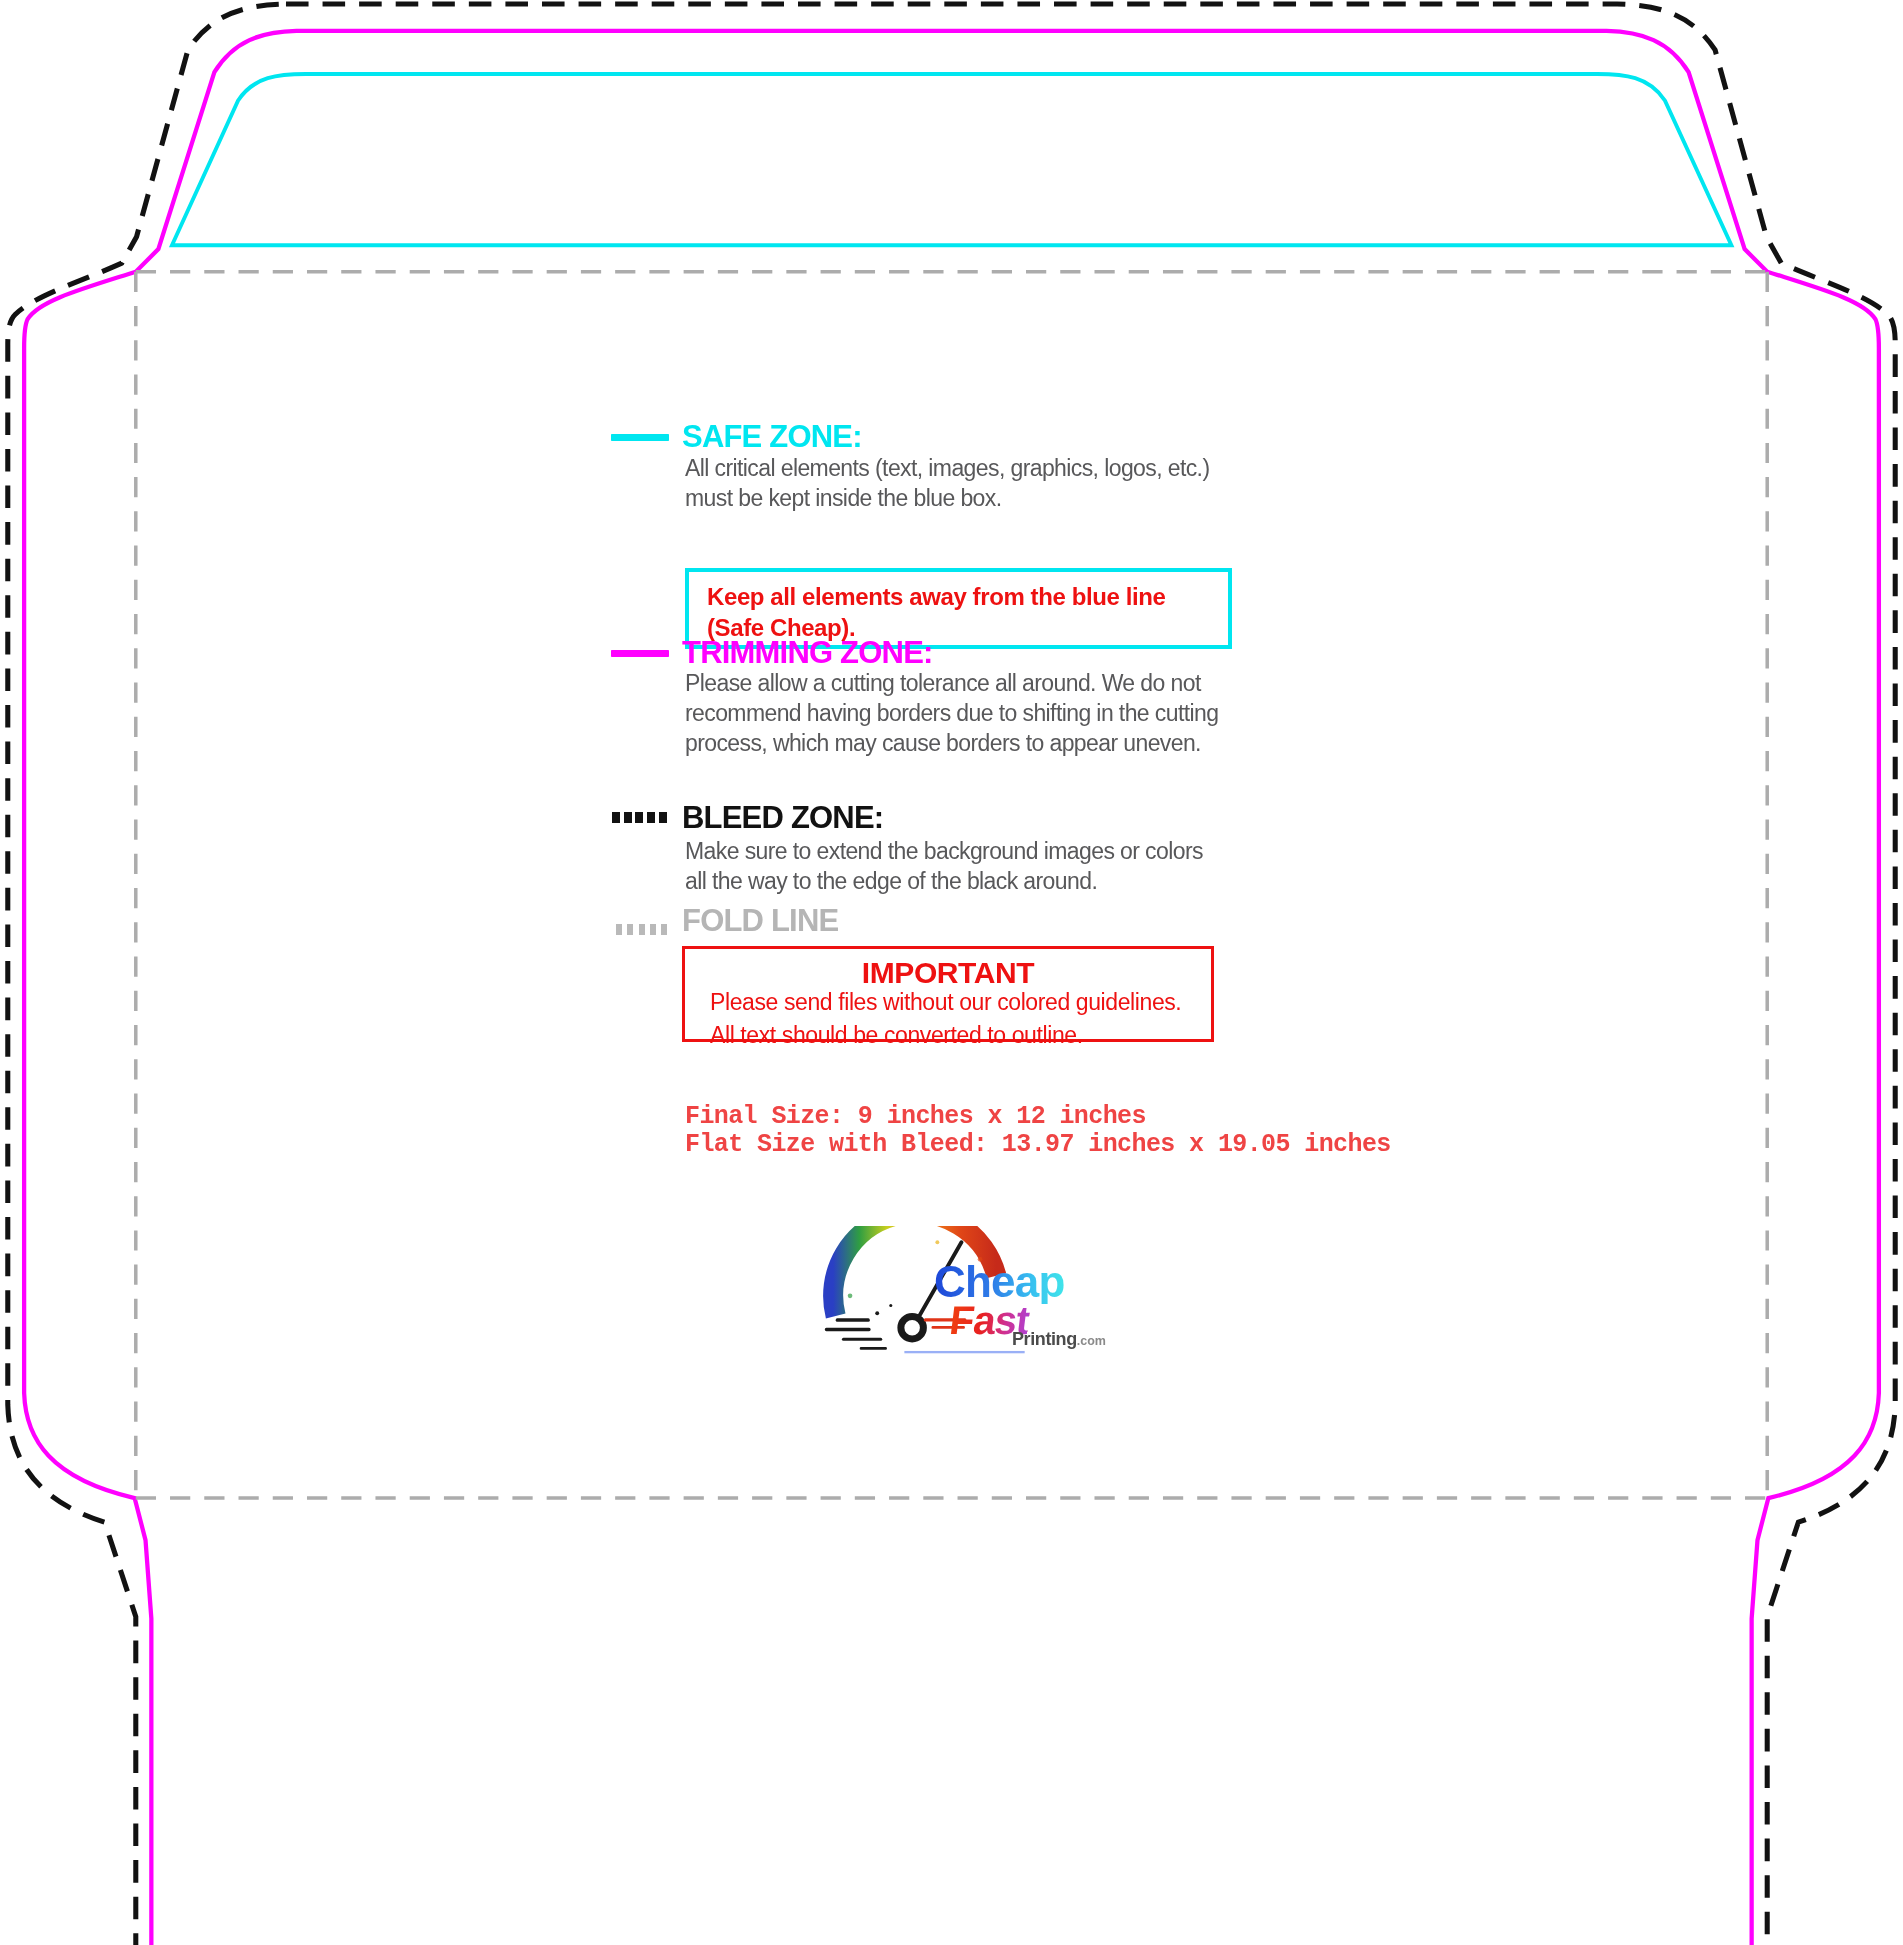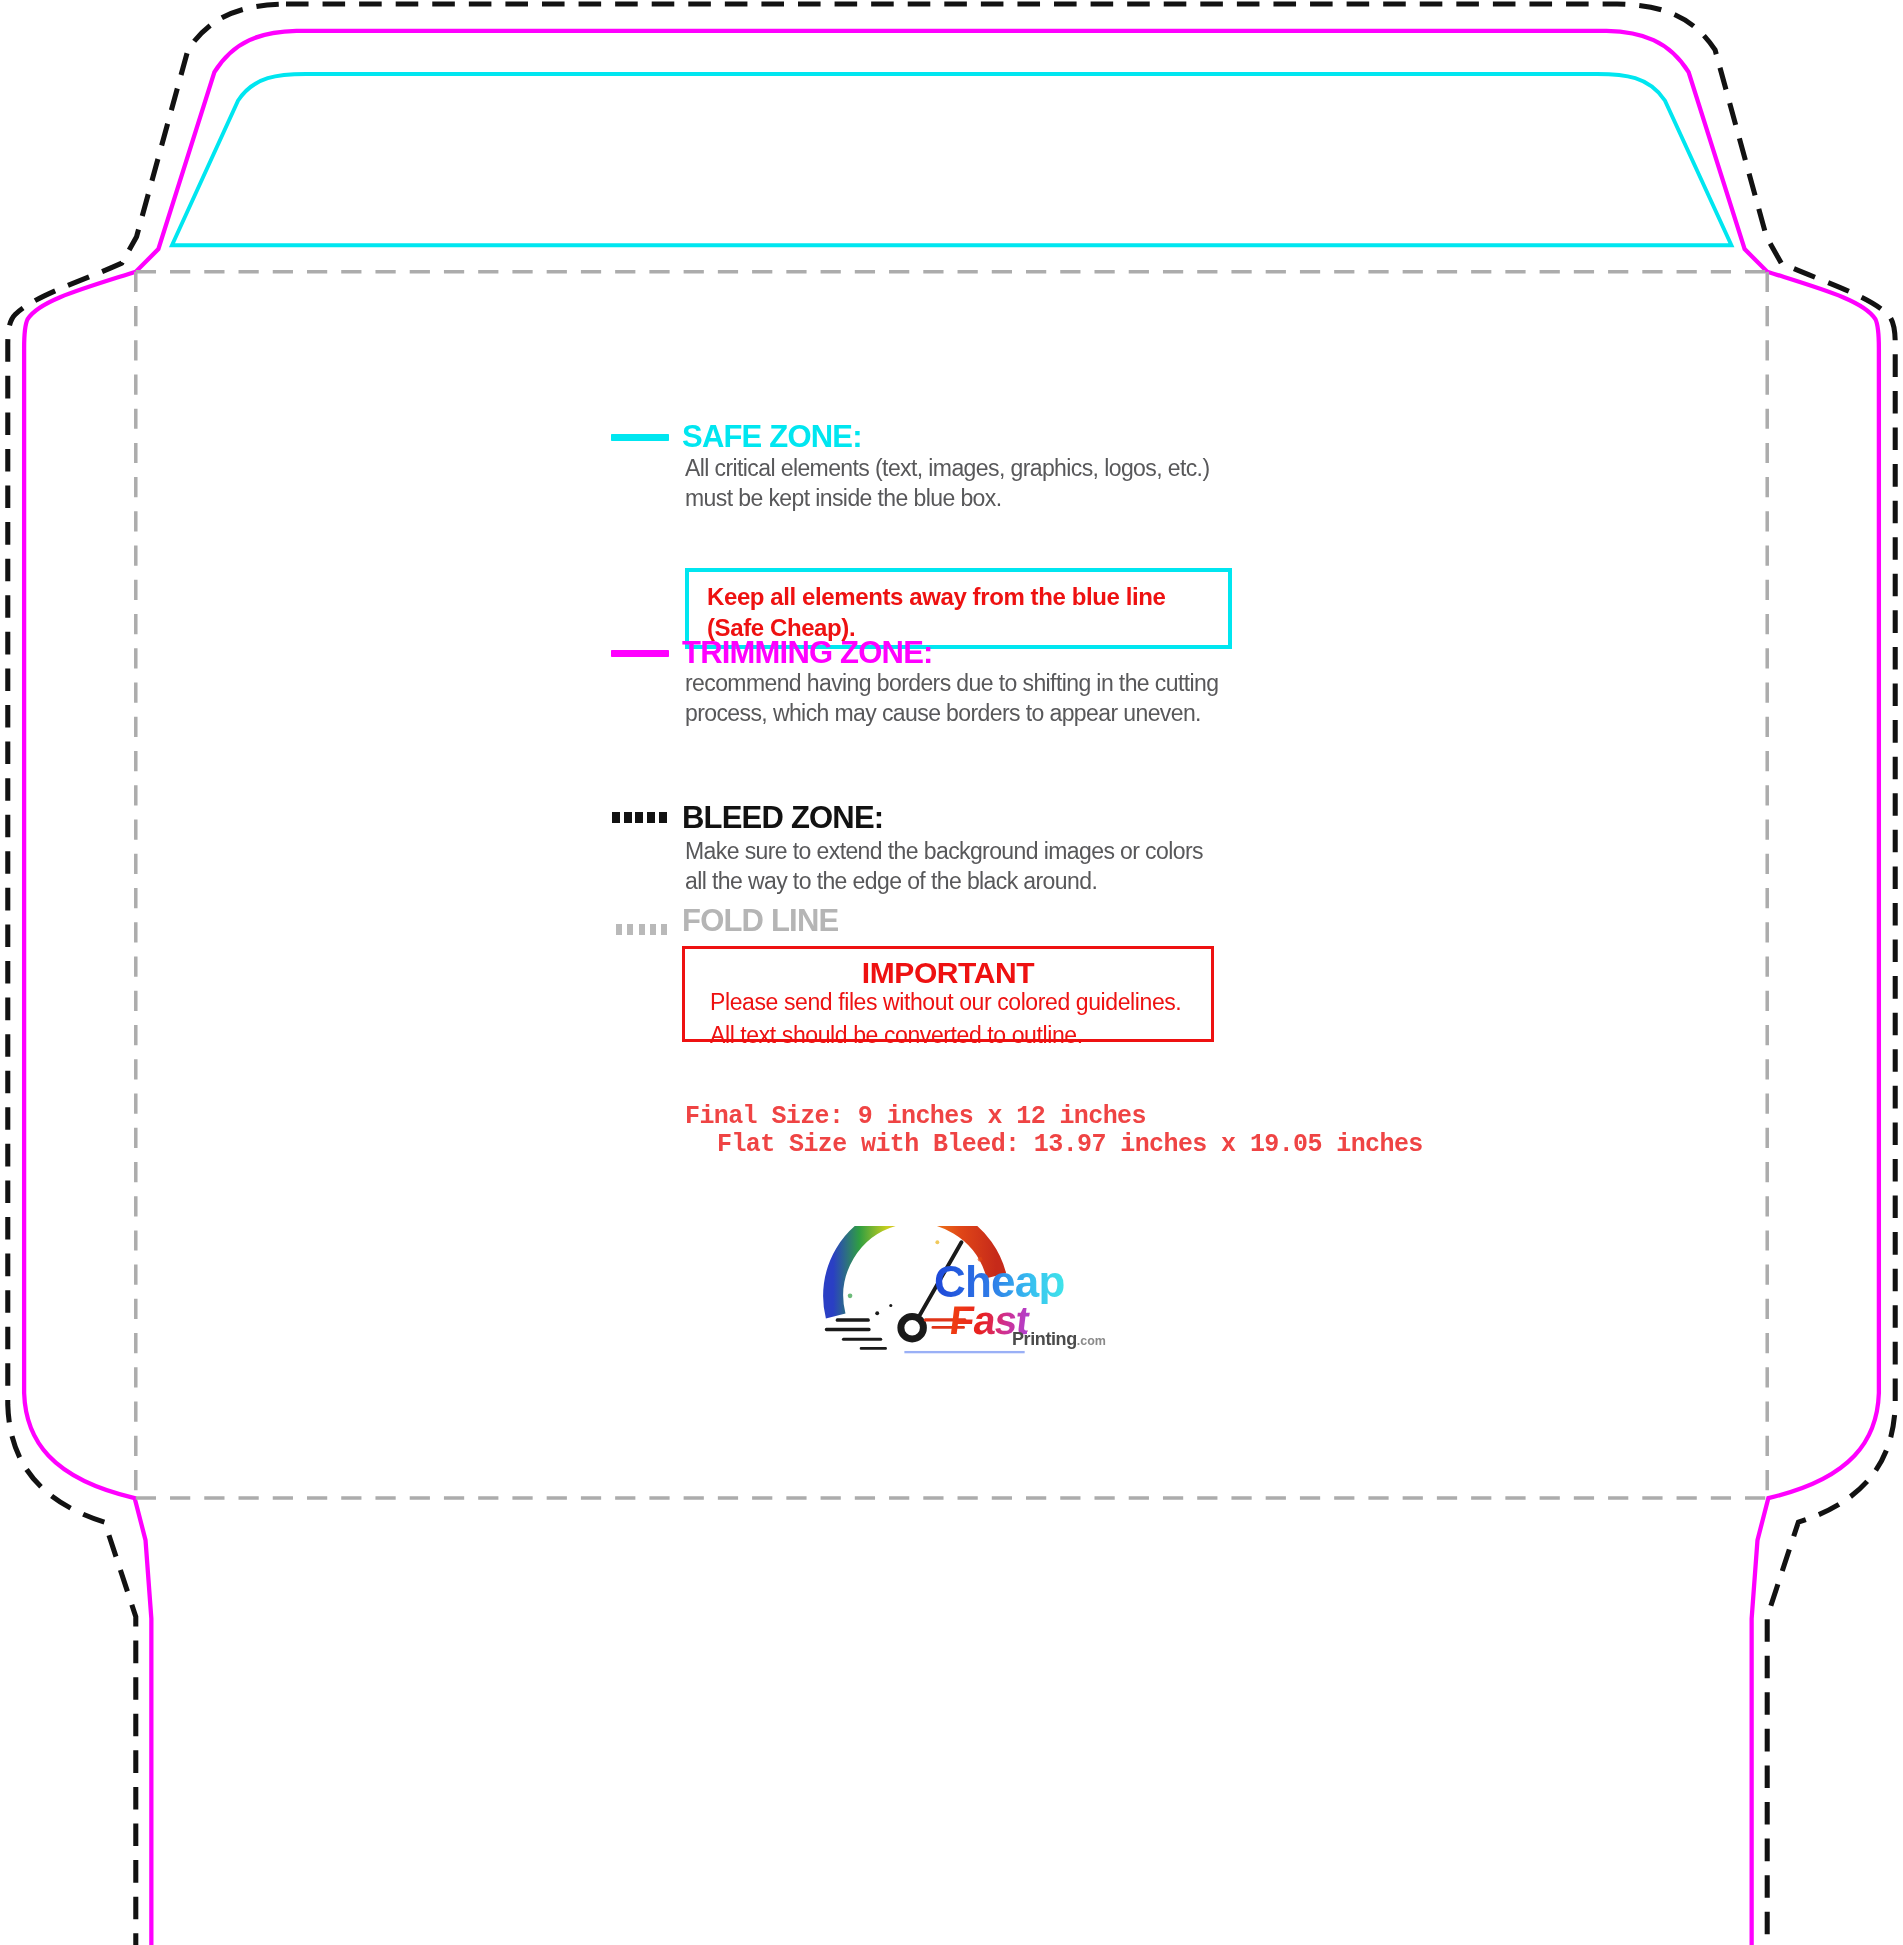--- a/index.html
+++ b/index.html
@@ -139,20 +139,21 @@
   <div class="abs warn-box">
     <div class="warn-text">
       <div>Keep all elements away from the blue line</div>
       <div>(Safe Cheap).</div>
     </div>
   </div>
 
   <div class="abs swatch-bar" style="left:611px;top:650px;background:var(--magenta);"></div>
   <div class="abs zone-title" style="left:682px;top:637px;color:var(--magenta);">TRIMMING ZONE:</div>
   <div class="abs zone-desc" style="left:685px;top:668px;">
+    <div>Please allow a cutting tolerance all around. We do not</div>
     <div>recommend having borders due to shifting in the cutting</div>
     <div>process, which may cause borders to appear uneven.</div>
   </div>
 
   <div class="abs dash-swatch dash-black" style="left:612px;top:812px;"></div>
   <div class="abs zone-title" style="left:682px;top:802px;color:var(--black);">BLEED ZONE:</div>
   <div class="abs zone-desc" style="left:685px;top:836px;">
     <div>Make sure to extend the background images or colors</div>
     <div>all the way to the edge of the black around.</div>
   </div>
@@ -160,21 +161,21 @@
   <div class="abs dash-gray" style="left:616px;top:924px;"></div>
   <div class="abs zone-title" style="left:682px;top:905px;color:var(--fold-gray);">FOLD LINE</div>
 
   <div class="abs important-box">
     <div class="imp-title">IMPORTANT</div>
     <div class="imp-line imp-line-1">Please send files without our colored guidelines.</div>
     <div class="imp-line imp-line-2">All text should be converted to outline.</div>
   </div>
 
   <div class="abs size-line" style="left:685px;top:1102px;">Final Size: 9 inches x 12 inches</div>
-  <div class="abs size-line" style="left:685px;top:1130px;margin-left:32px;">Flat Size with Bleed: 13.97 inches x 19.05 inches</div>
+  <div class="abs size-line" style="left:685px;top:1130px;">Flat Size with Bleed: 13.97 inches x 19.05 inches</div>
 
   <div class="abs logo">
     <svg viewBox="0 0 700 335" aria-hidden="true">
       <defs>
         <linearGradient id="arcGrad" x1="0" y1="0" x2="1" y2="0">
           <stop offset="0" stop-color="#2a3fc4"></stop>
           <stop offset="0.16" stop-color="#2f9e42"></stop>
           <stop offset="0.33" stop-color="#c8cf1e"></stop>
           <stop offset="0.47" stop-color="#eab217"></stop>
           <stop offset="0.60" stop-color="#ef7d1a"></stop>

